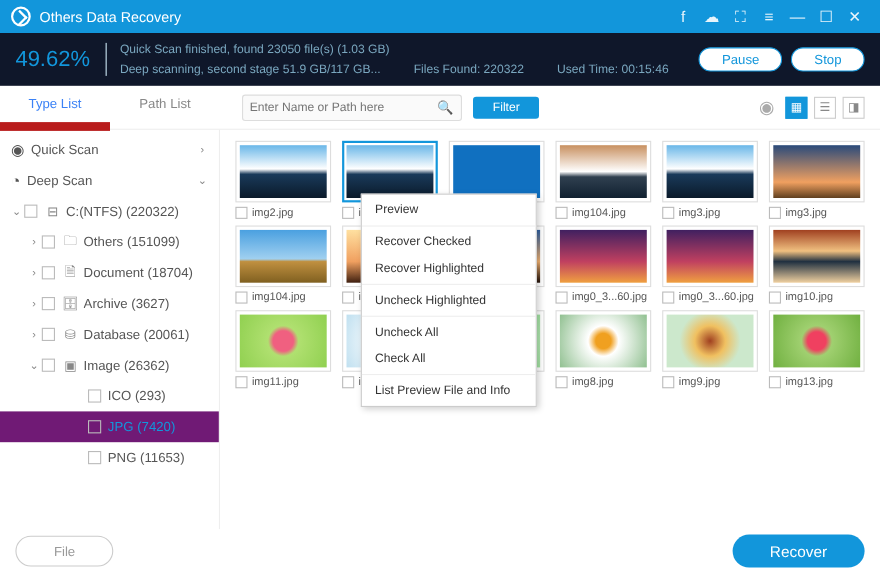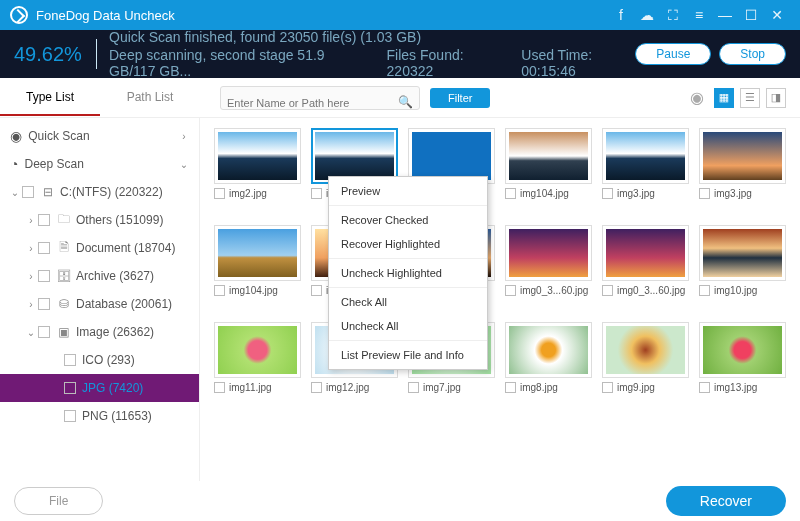--- a/index.html
+++ b/index.html
@@ -7,29 +7,29 @@
 
 .titlebar { height: 30px; background: #1296db; display: flex; align-items: center; padding: 0 10px; color: #fff; }
 .titlebar .logo { width: 18px; height: 18px; border: 2px solid #fff; border-radius: 50%; margin-right: 8px; position: relative; }
 .titlebar .logo::after { content: ""; position: absolute; width: 8px; height: 8px; border: 2px solid #fff; border-left: none; border-bottom: none; transform: rotate(45deg); top: 3px; left: 1px; }
 .titlebar .title { font-size: 13px; flex: 1; }
 .titlebar .tctrl { width: 26px; text-align: center; font-size: 14px; cursor: pointer; opacity: 0.9; }
 
 .statusbar { height: 48px; background: #0f172a; display: flex; align-items: center; padding: 0 14px; }
 .progress { font-size: 20px; color: #1296db; width: 70px; }
 .statusbar .divider { width: 1px; height: 30px; background: #cce8f6; margin: 0 12px; }
-.scaninfo { flex: 1; color: #7aa7bf; font-size: 14px; line-height: 16px; }
+.scaninfo { flex: 1; color: #7aa7bf; font-size: 11px; line-height: 16px; }
 .scaninfo .row2 { display: flex; gap: 30px; margin-top: 2px; }
 .statusbar .pill { border: 1px solid #1296db; color: #1296db; border-radius: 14px; padding: 3px 20px; cursor: pointer; margin-left: 8px; font-size: 12px; background: #fff; }
 
 .toolbar { height: 40px; display: flex; align-items: center; border-bottom: 1px solid #eee; }
 .tabs { display: flex; width: 200px; }
 .tab { flex: 1; text-align: center; padding: 10px 0; cursor: pointer; color: #888; font-size: 12px; }
-.tab.active { color: #000000; border-bottom: 2px solid #b91c1c; }
-.searchwrap { margin-left: 20px; display: flex; align-items: flex-end; border: 1px solid #ddd; border-radius: 3px; height: 24px; width: 200px; padding: 0 6px; background: #fafafa; }
+.tab.active { color: #3b82f6; border-bottom: 8px solid #b91c1c; }
+.searchwrap { margin-left: 20px; display: flex; align-items: center; border: 1px solid #ddd; border-radius: 3px; height: 24px; width: 200px; padding: 0 6px; background: #fafafa; }
 .searchwrap input { border: none; outline: none; flex: 1; font-size: 11px; background: transparent; color: #888; }
 .filterbtn { margin-left: 10px; background: #1296db; color: #fff; border-radius: 3px; padding: 4px 18px; font-size: 11px; cursor: pointer; }
 .toolbar .spacer { flex: 1; }
 .viewctrl { display: flex; align-items: center; gap: 6px; padding-right: 14px; }
 .viewctrl .eye { color: #aaa; font-size: 16px; cursor: pointer; margin-right: 4px; }
 .viewbtn { width: 20px; height: 20px; border: 1px solid #ccc; display: flex; align-items: center; justify-content: center; cursor: pointer; font-size: 11px; color: #888; }
 .viewbtn.active { background: #1296db; color: #fff; border-color: #1296db; }
 
 .main { display: flex; height: 363px; }
 .sidebar { width: 200px; border-right: 1px solid #eee; overflow: hidden; padding-top: 4px; }
@@ -37,24 +37,24 @@
 .tree-item .arrow { width: 14px; text-align: center; color: #888; font-size: 10px; }
 .tree-item .chk { width: 12px; height: 12px; border: 1px solid #bbb; margin-right: 6px; }
 .tree-item .icn { width: 16px; text-align: center; margin-right: 4px; color: #888; }
 .tree-item .lbl { flex: 1; font-size: 12px; color: #555; white-space: nowrap; overflow: hidden; text-overflow: ellipsis; }
 .tree-item.selected { background: #701a75; }
 .tree-item.selected .lbl { color: #1296db; }
 .tree-top { font-weight: 500; }
 .tree-top .big { font-size: 14px; margin-right: 6px; }
 .ind1 { padding-left: 8px; }
 .ind2 { padding-left: 24px; }
-.ind3 { padding-left: 64px; }
+.ind3 { padding-left: 80px; }
 
 .grid { flex: 1; padding: 10px 14px; overflow: hidden; position: relative; }
-.gridinner { display: grid; grid-template-columns: repeat(6, 1fr); gap: 26px 10px; }
+.gridinner { display: grid; grid-template-columns: repeat(6, 1fr); gap: 6px 10px; }
 .thumb { }
 .thumb .imgbox { height: 56px; border: 1px solid #ddd; padding: 3px; background: #fff; }
 .thumb.sel .imgbox { border: 2px solid #1296db; padding: 2px; }
 .thumb .img { width: 100%; height: 100%; }
 .thumb .caprow { display: flex; align-items: center; margin-top: 4px; gap: 4px; }
 .thumb .chk { width: 11px; height: 11px; border: 1px solid #bbb; cursor: pointer; flex-shrink: 0; }
 .thumb .cap { font-size: 10px; color: #555; white-space: nowrap; overflow: hidden; text-overflow: ellipsis; }
 
 
 .sky1 { background: linear-gradient(to bottom, #6ab7e8 0%, #fff 45%, #1a3a5a 55%, #0a1a2a 100%); }
@@ -79,21 +79,21 @@
 
 .footer { height: 40px; display: flex; align-items: center; padding: 0 14px; justify-content: space-between; }
 .footer .back { border: 1px solid #ccc; color: #999; border-radius: 16px; padding: 6px 34px; cursor: pointer; }
 .footer .recover { background: #1296db; color: #fff; border-radius: 16px; padding: 7px 34px; cursor: pointer; font-size: 14px; }
 </style>
 </head>
 <body>
 
 <div class="titlebar">
   <div class="logo"></div>
-  <div class="title">FoneDog Data Uncheck</div>
+  <div class="title">Others Data Recovery</div>
   <div class="tctrl">f</div>
   <div class="tctrl">☁</div>
   <div class="tctrl">⛶</div>
   <div class="tctrl">≡</div>
   <div class="tctrl">—</div>
   <div class="tctrl">☐</div>
   <div class="tctrl">✕</div>
 </div>
 
 <div class="statusbar">
@@ -358,22 +358,22 @@
         </div>
       </div>
     <div class="ctxmenu" id="ctxmenu">
         <div class="mi">Preview</div>
         <div class="sep"></div>
         <div class="mi">Recover Checked</div>
         <div class="mi">Recover Highlighted</div>
         <div class="sep"></div>
         <div class="mi">Uncheck Highlighted</div>
         <div class="sep"></div>
+        <div class="mi">Uncheck All</div>
         <div class="mi">Check All</div>
-        <div class="mi">Uncheck All</div>
         <div class="sep"></div>
         <div class="mi">List Preview File and Info</div>
       </div>
   </div>
 </div>
 
 <div class="footer">
   <div class="back">File</div>
   <div class="recover">Recover</div>
 </div>

